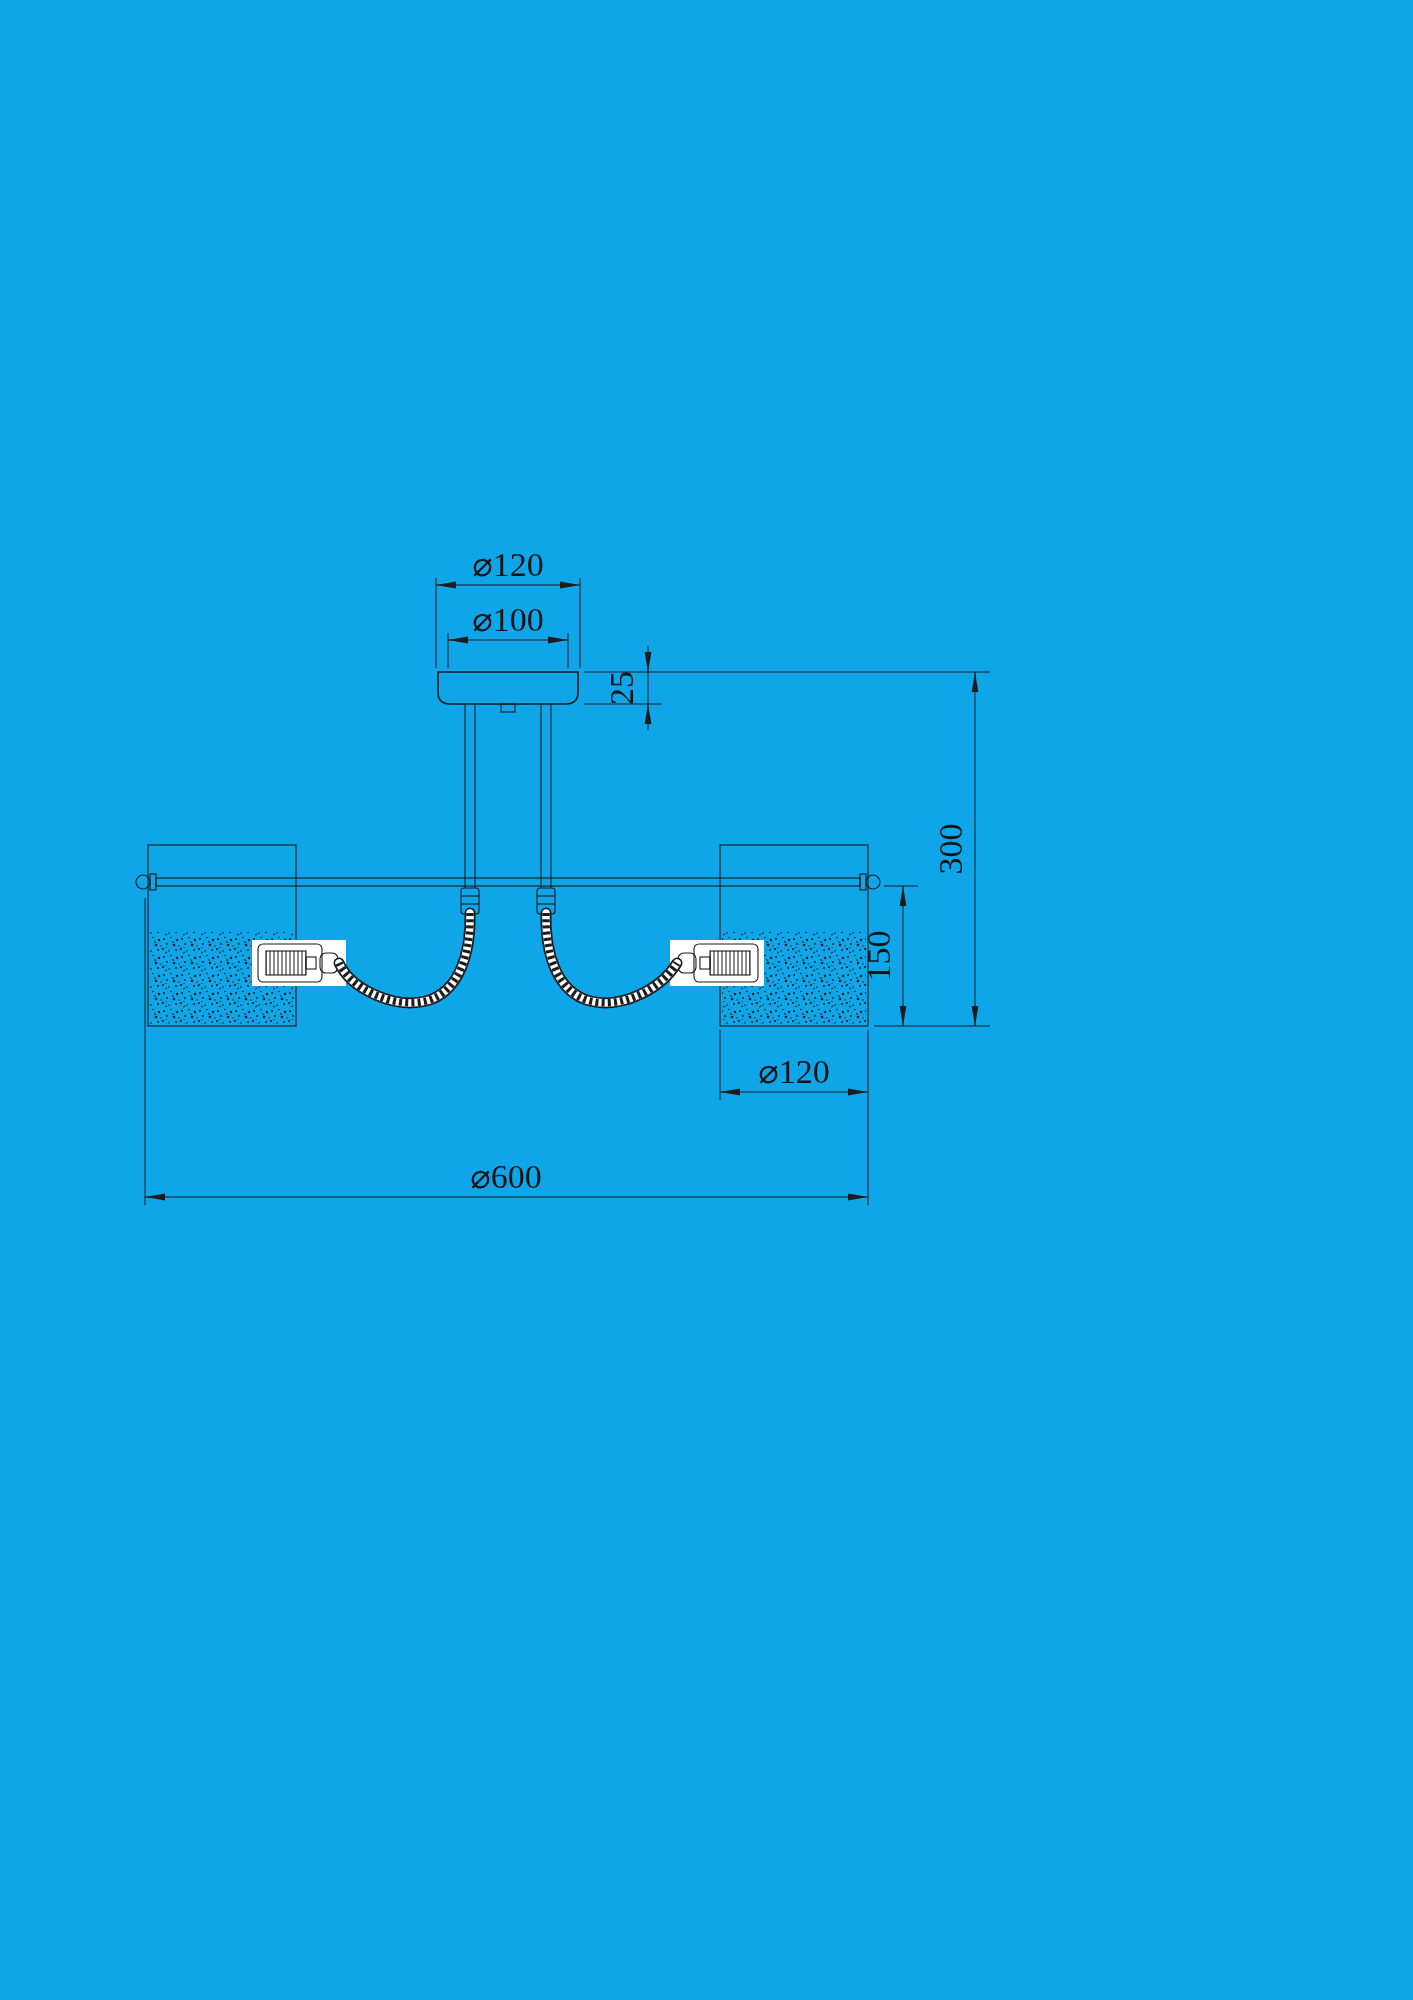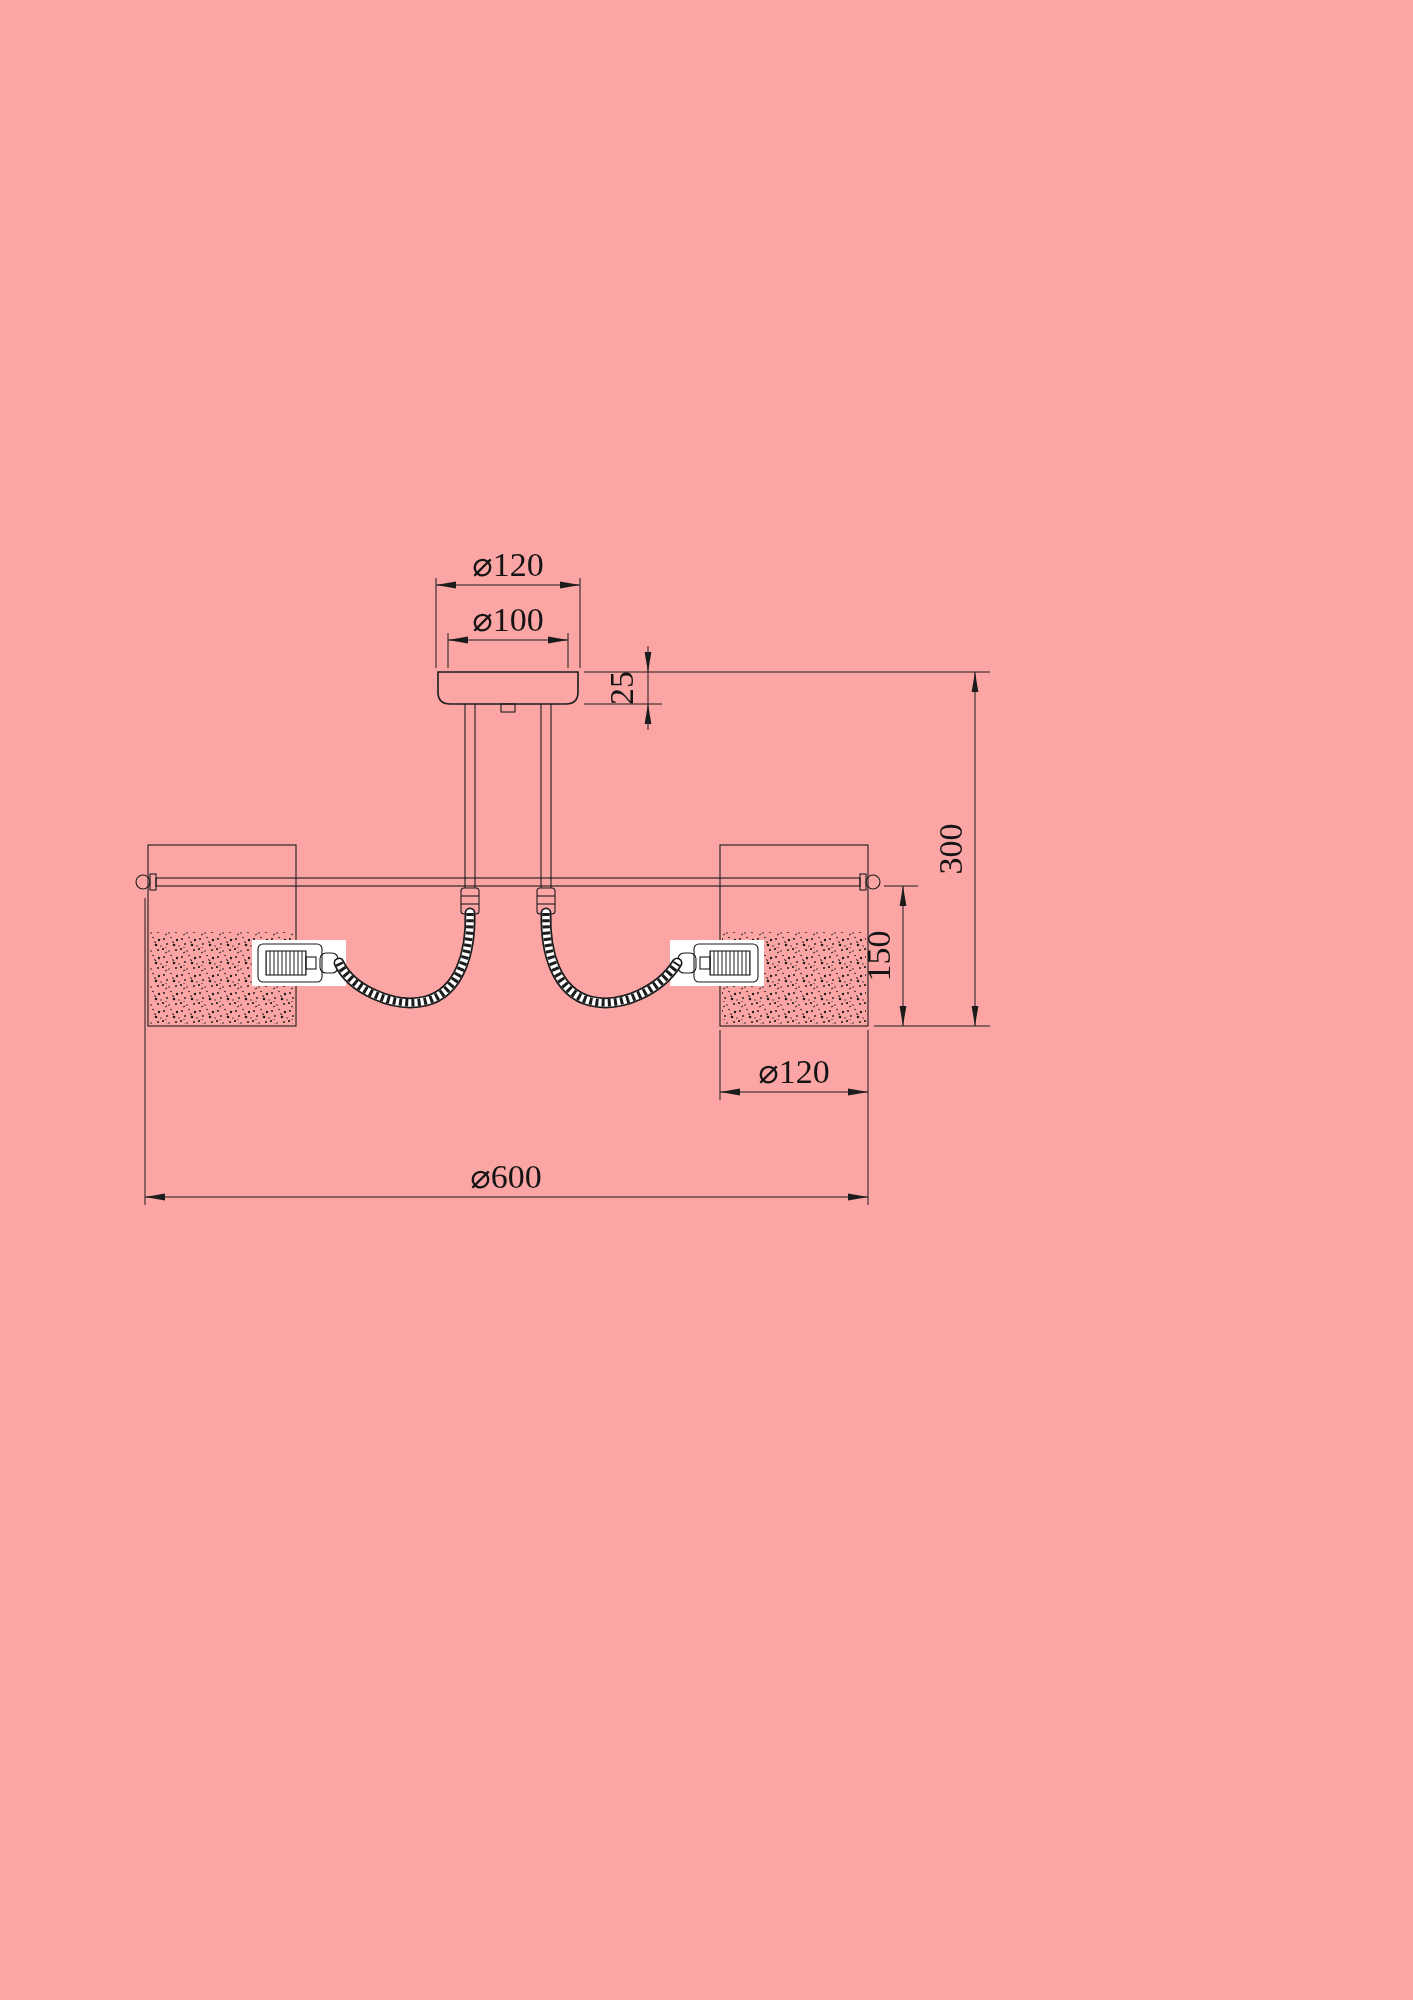--- a/index.html
+++ b/index.html
@@ -1,16 +1,16 @@
 <!DOCTYPE html>
 <html><head>
 <meta charset="utf-8">
 <style>
   html,body{margin:0;padding:0;background:#ffffff;}
-  .canvas{position:relative;width:1413px;height:2000px;background:#fca5a5;overflow:hidden;}
+  .canvas{position:relative;width:1413px;height:2000px;background:#0ea5e9;overflow:hidden;}
   svg{position:absolute;left:0;top:0;}
   .obj{stroke:#1c1c1c;stroke-width:1.6;fill:none;stroke-linecap:round;}
   .objthin{stroke:#1c1c1c;stroke-width:1.1;fill:none;}
   .dimline{stroke:#1c1c1c;stroke-width:1;fill:none;}
   .extline{stroke:#1c1c1c;stroke-width:1;fill:none;}
   .whitefill{fill:#ffffff;stroke:none;}
   .dimtxt{font-family:"Liberation Serif","DejaVu Serif",serif;font-size:34px;fill:#141414;text-anchor:middle;}
   .cord-outer{stroke:#1c1c1c;stroke-width:11;fill:none;stroke-linecap:round;}
   .cord-inner{stroke:#ffffff;stroke-width:7.5;fill:none;stroke-linecap:round;}
   .cord-braid{stroke:#1c1c1c;stroke-width:7.5;fill:none;stroke-dasharray:3 3.2;stroke-linecap:butt;}

